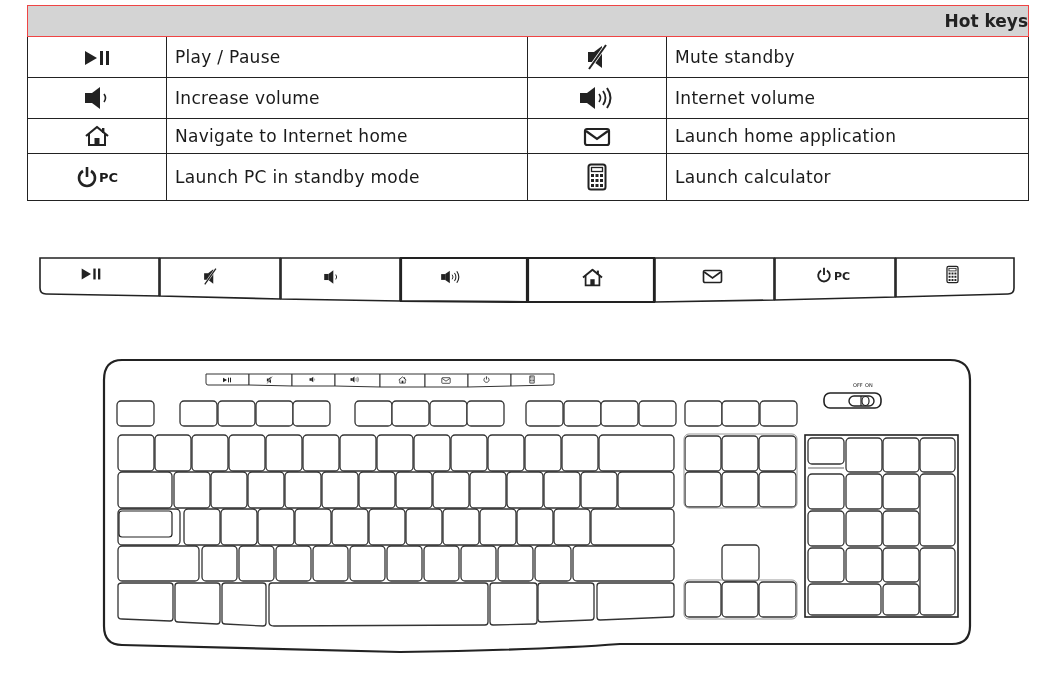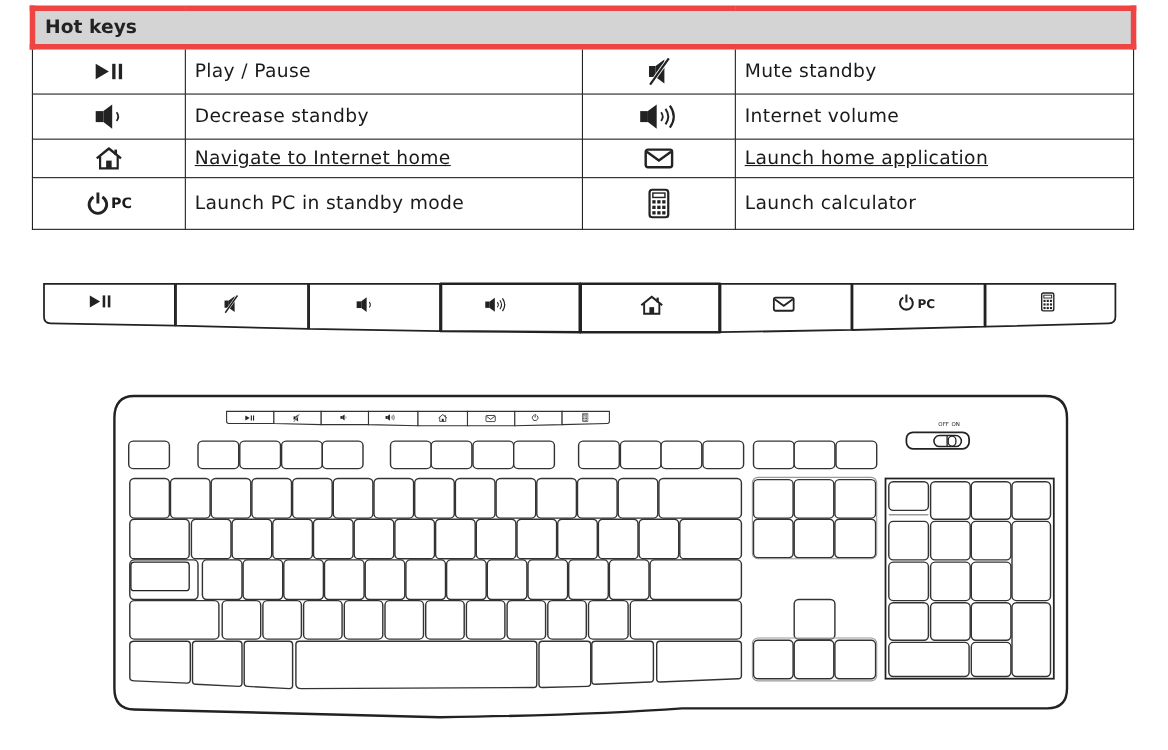--- a/index.html
+++ b/index.html
@@ -1,23 +1,23 @@
 <!DOCTYPE html>
 <html><head>
 <meta charset="utf-8">
 <style>
   html, body { margin:0; padding:0; background:#ffffff; }
   body { width:1062px; height:682px; position:relative; overflow:hidden;
          font-family:"DejaVu Sans", "Liberation Sans", sans-serif; color:#1a1a1a; }
   .hotkeys { position:absolute; left:27px; top:5px; width:1001px; border-collapse:collapse;
              table-layout:fixed; }
-  .hotkeys th { background:#d4d4d4; text-align:left; font-weight:bold; font-size:17px;
-                height:30px; padding:0 0 0 9px; border:5px solid #ef4444; color:#222; }
+  .hotkeys th { background:#d4d4d4; text-align:right; font-weight:bold; font-size:17px;
+                height:30px; padding:0 0 0 9px; border:1px solid #ef4444; color:#222; }
   .hotkeys td { border:1px solid #222; font-size:17px; padding:0; height:40px; }
-  .hotkeys tr.r3 td { height:34px;text-decoration:underline; }
+  .hotkeys tr.r3 td { height:34px; }
   .hotkeys tr.r4 td { height:46px; }
   .hotkeys td.icon { text-align:center; vertical-align:middle; }
   .hotkeys td.label { padding-left:8px; letter-spacing:0.3px;border-radius:17px; }
   .ico { display:inline-block; vertical-align:middle; }
   .strip { position:absolute; left:38px; top:256px; width:978px; height:50px; }
   .kbd { position:absolute; left:100px; top:358px; width:872px; height:296px; }
   svg text { font-family:"DejaVu Sans", "Liberation Sans", sans-serif; }
 </style>
 </head>
 <body>
@@ -95,21 +95,21 @@
     <td class="label">Play / Pause</td>
     <td class="icon"><svg class="ico" width="24" height="26">
             <use href="#i-mute"></use>
           </svg></td>
     <td class="label">Mute standby</td>
   </tr>
   <tr class="r2">
     <td class="icon"><svg class="ico" width="28" height="26">
             <use href="#i-vol-down"></use>
           </svg></td>
-    <td class="label">Decrease standby</td>
+    <td class="label">Increase volume</td>
     <td class="icon"><svg class="ico" width="38" height="26">
             <use href="#i-vol-up"></use>
           </svg></td>
     <td class="label">Internet volume</td>
   </tr>
   <tr class="r3">
     <td class="icon"><svg class="ico" width="26" height="22">
             <use href="#i-home"></use>
           </svg></td>
     <td class="label">Navigate to Internet home</td>

